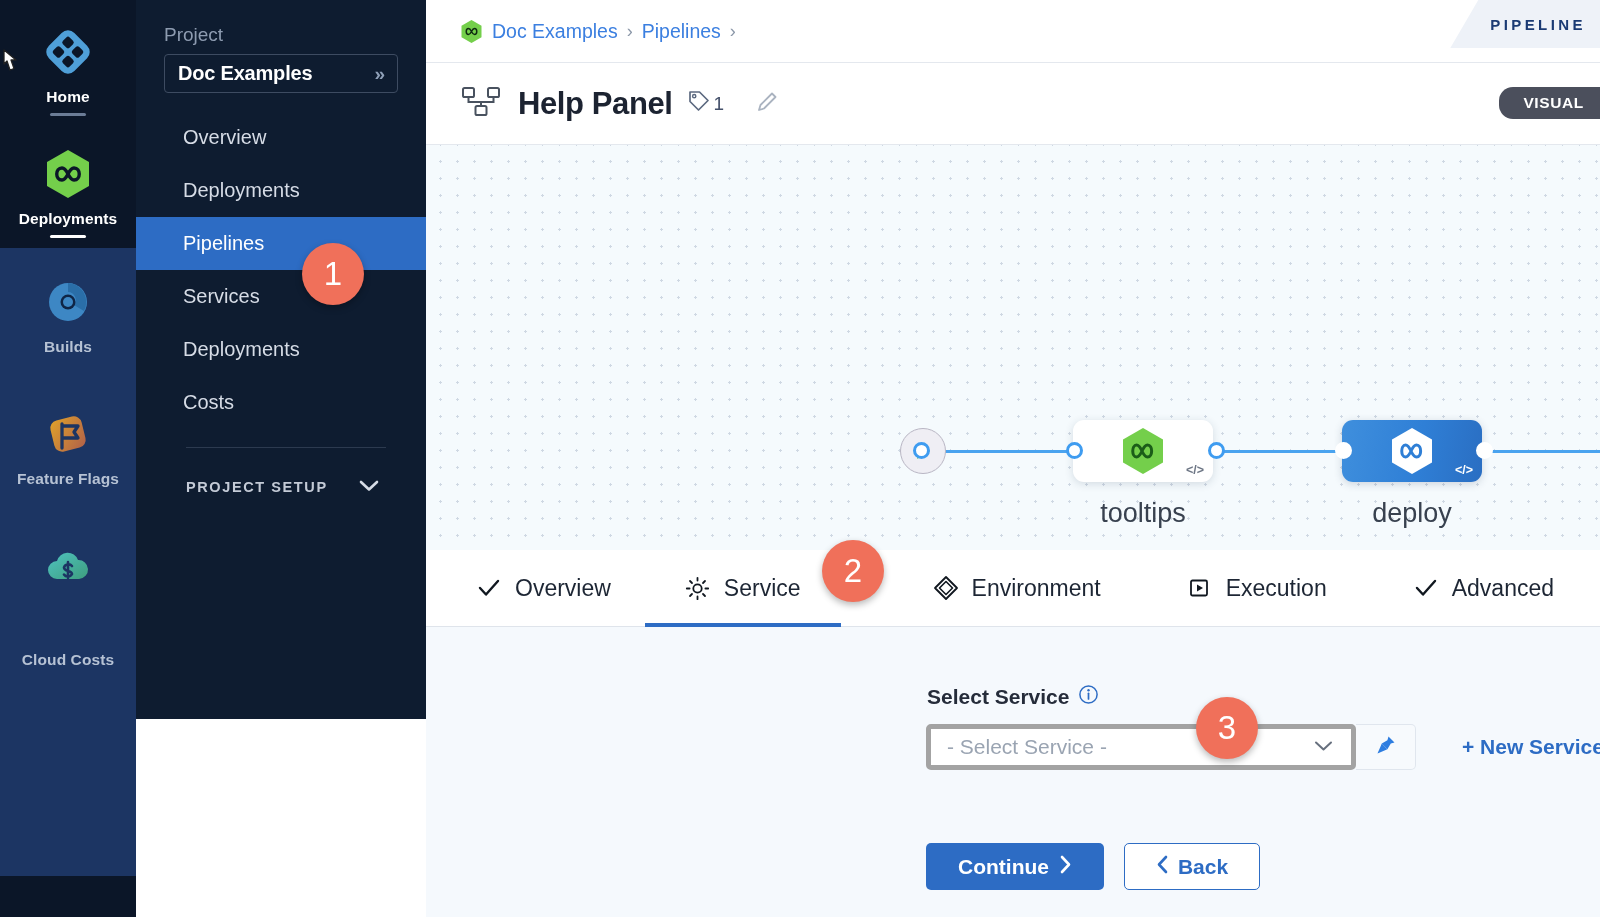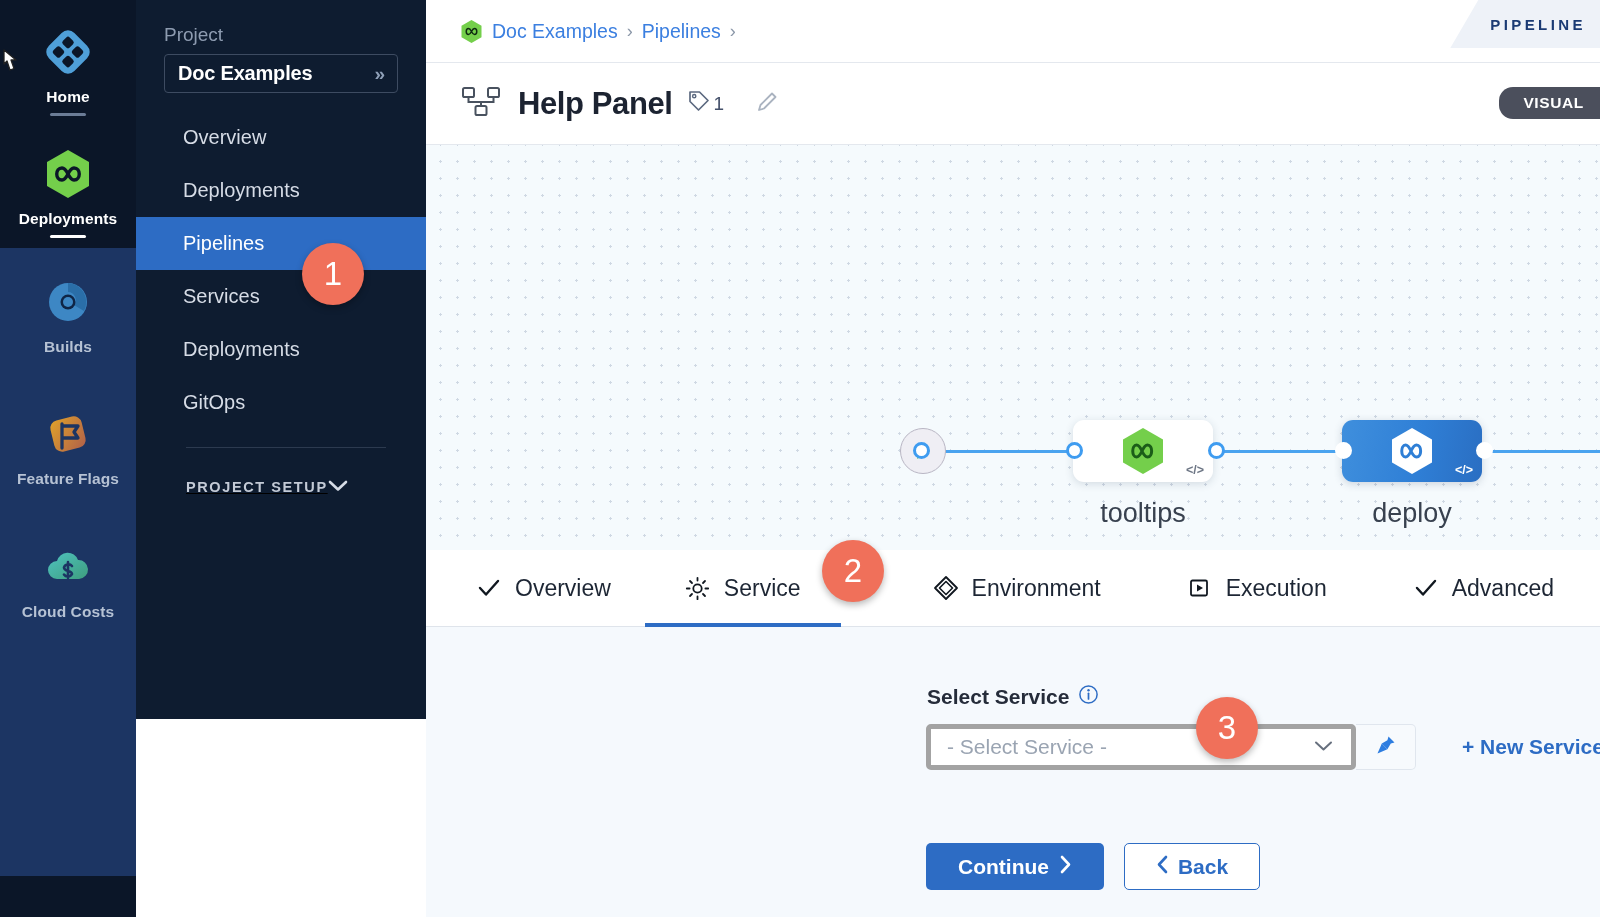--- a/index.html
+++ b/index.html
@@ -53,22 +53,22 @@
   #project-selector .pname { color: #ffffff; font-size: 20px; font-weight: 700; letter-spacing: -.2px; }
   #project-selector .chev { color: #8fa0b8; font-size: 19px; font-weight: 700; letter-spacing: -3px; padding-right:3px;}
   .nav-item {
     height: 53px; display: flex; align-items: center;
     padding-left: 47px; color: #d6dce6; font-size: 20px; cursor: pointer;
     position: relative;
   }
   .nav-item.active { background: #2d6cc4; color: #ffffff; }
   #nav-divider { height: 1px; background: #2c3a4f; margin: 18px 40px 0 50px; }
   #project-setup {
-    display: flex; align-items: center; 
-    padding: 28px 47px 0 50px; cursor: pointer; text-decoration: underline;
+    display: flex; align-items: center; justify-content: space-between;
+    padding: 28px 47px 0 50px; cursor: pointer;
   }
   #project-setup .ps-label { color: #c3cad6; font-size: 14.5px; font-weight: 700; letter-spacing: 1.6px; }
   #project-setup .ps-chev { color: #d6dce6; font-size: 18px; }
 
   
   #main { flex: 1 1 auto; height: 917px; display: flex; flex-direction: column; background: #ffffff; position: relative; }
 
   
   #breadcrumb-bar {
     height: 63px; display: flex; align-items: center; padding-left: 34px;
@@ -264,21 +264,21 @@
               </defs>
             <g transform="rotate(-14 24 24)">
               <rect x="8" y="8" width="32" height="32" rx="8" fill="url(#ffg)"></rect>
             </g>
             <path d="M18 14 L18 38 M18 16 L34 16 L30 22 L34 28 L18 28" fill="none" stroke="#1c3563" stroke-width="3.3" stroke-linejoin="round" stroke-linecap="round"></path>
           </svg>
         </div>
         <div class="rail-label">Feature Flags</div>
       </div>
 
-      <div class="rail-item" style="padding-top:42px;">
+      <div class="rail-item" style="padding-top:42px;gap:48px;">
         <div class="rail-icon">
           <svg width="48" height="48" viewBox="0 0 48 48">
             <defs>
                 <linearGradient id="ccg" x1="0" y1="0" x2="1" y2="1">
               <stop offset="0" stop-color="#4fc3c0"></stop>
                   <stop offset="1" stop-color="#3e9e7e"></stop>
             </linearGradient>
               </defs>
             <path d="M13 36 A9 9 0 0 1 13 18 A11 11 0 0 1 34 17 A9 9 0 0 1 35 36 Z" fill="url(#ccg)"></path>
             <path d="M24 19 L24 35 M28 23 A4.5 4 0 0 0 20 24.5 C20 29 28 27 28 31 A4.5 4 0 0 1 20 31.5" fill="none" stroke="#1c3563" stroke-width="2.6" stroke-linecap="round"></path>
@@ -313,21 +313,21 @@
       <div class="nav-item active">
         <span>Pipelines</span>
       </div>
       <div class="nav-item">
         <span>Services</span>
       </div>
       <div class="nav-item">
         <span>Deployments</span>
       </div>
       <div class="nav-item">
-        <span>GitOps</span>
+        <span>Costs</span>
       </div>
     </div>
 
     <div id="nav-divider"></div>
 
     <div id="project-setup">
       <span class="ps-label">PROJECT SETUP</span>
       <span class="ps-chev">
         <svg width="20" height="12" viewBox="0 0 20 12">
             <path d="M2 2 L10 9.5 L18 2" fill="none" stroke="#d6dce6" stroke-width="2.6" stroke-linecap="round" stroke-linejoin="round"></path>

